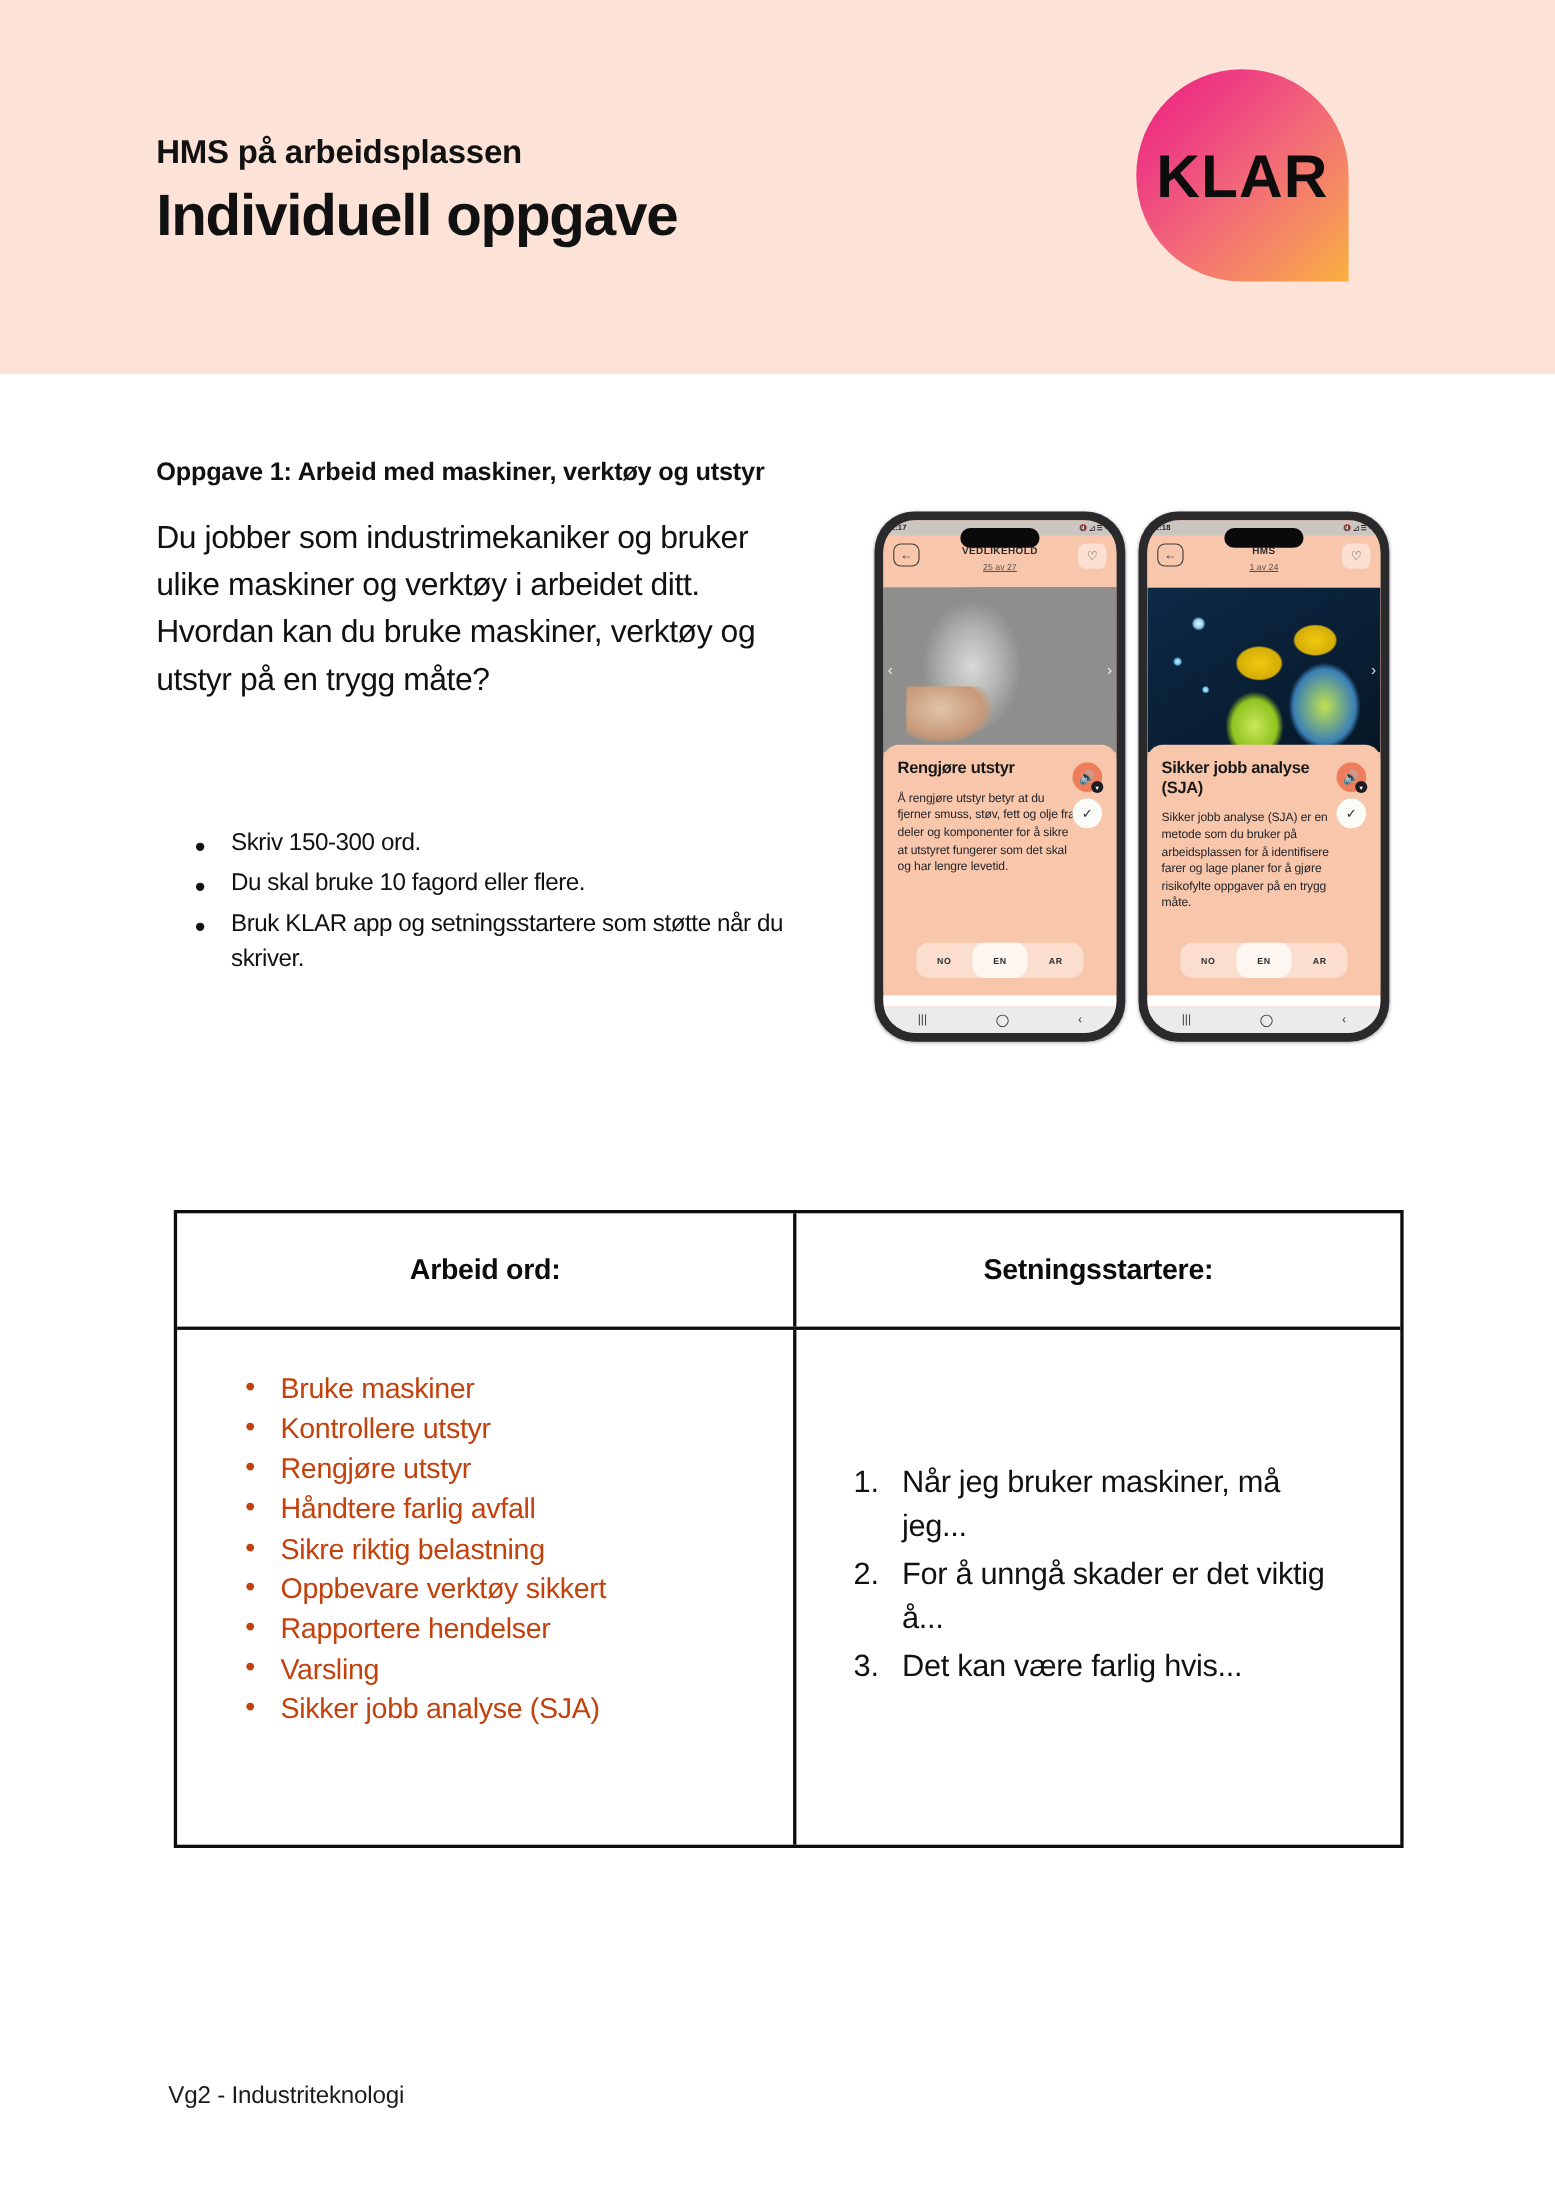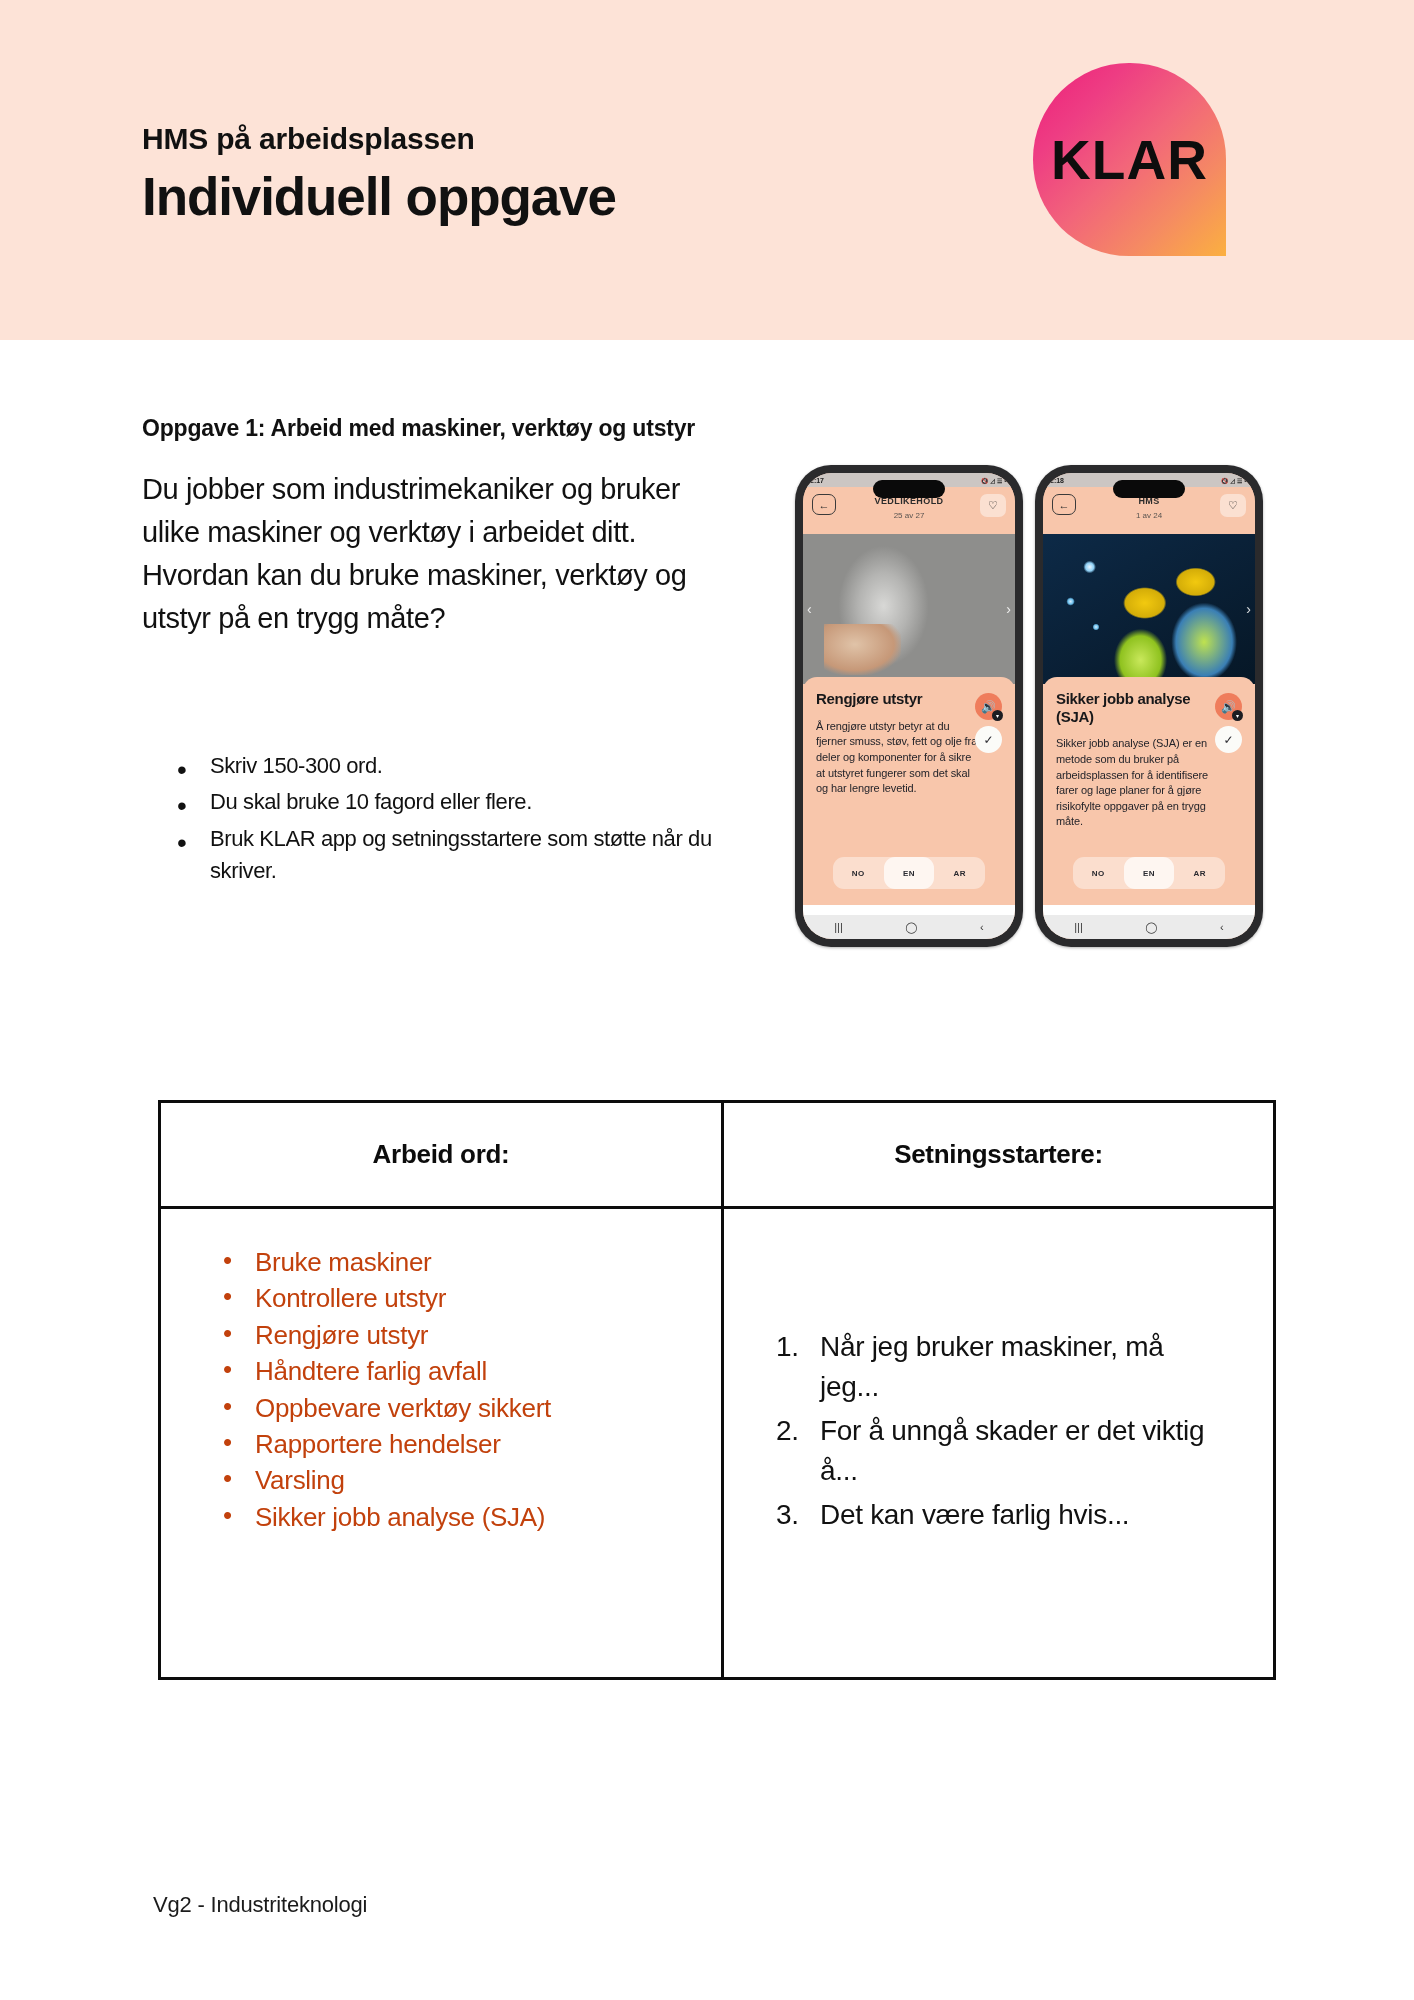--- a/index.html
+++ b/index.html
@@ -189,21 +189,21 @@
   .app-title-wrap {
     position: absolute;
     left: 0; right: 0; top: 9px;
     text-align: center;
     pointer-events: none;
   }
   .app-title {
     font-size: 9px; font-weight: bold; color: #2b2b2b; letter-spacing: .4px;
   }
   .app-count {
-    font-size: 8px; color: #5a5450; margin-top: 5px;
+    font-size: 8px; color: #5a5450; margin-top: 5px; text-decoration: underline;
   }
   .hero {
     position: relative;
     height: 150px;
     overflow: hidden;
   }
   .hero-engine {
     width: 100%; height: 100%;
     background:
       radial-gradient(ellipse 45px 60px at 38% 48%, #d8d8d6 0%, #b4b4b2 55%, #8e8e8c 100%),
@@ -524,20 +524,21 @@
         <div class="th">Setningsstartere:</div>
       </div>
     </div>
     <div class="tbl-body">
       <div class="col-left">
         <ul class="words-list">
           <li>Bruke maskiner</li>
           <li>Kontrollere utstyr</li>
           <li>Rengjøre utstyr</li>
           <li>Håndtere farlig avfall</li>
+          <li>Sikre riktig belastning</li>
           <li>Oppbevare verktøy sikkert</li>
           <li>Rapportere hendelser</li>
           <li>Varsling</li>
           <li>Sikker jobb analyse (SJA)</li>
         </ul>
       </div>
       <div class="col-right">
         <ol class="starters-list">
           <li>Når jeg bruker maskiner, må jeg...</li>
           <li>For å unngå skader er det viktig å...</li>

